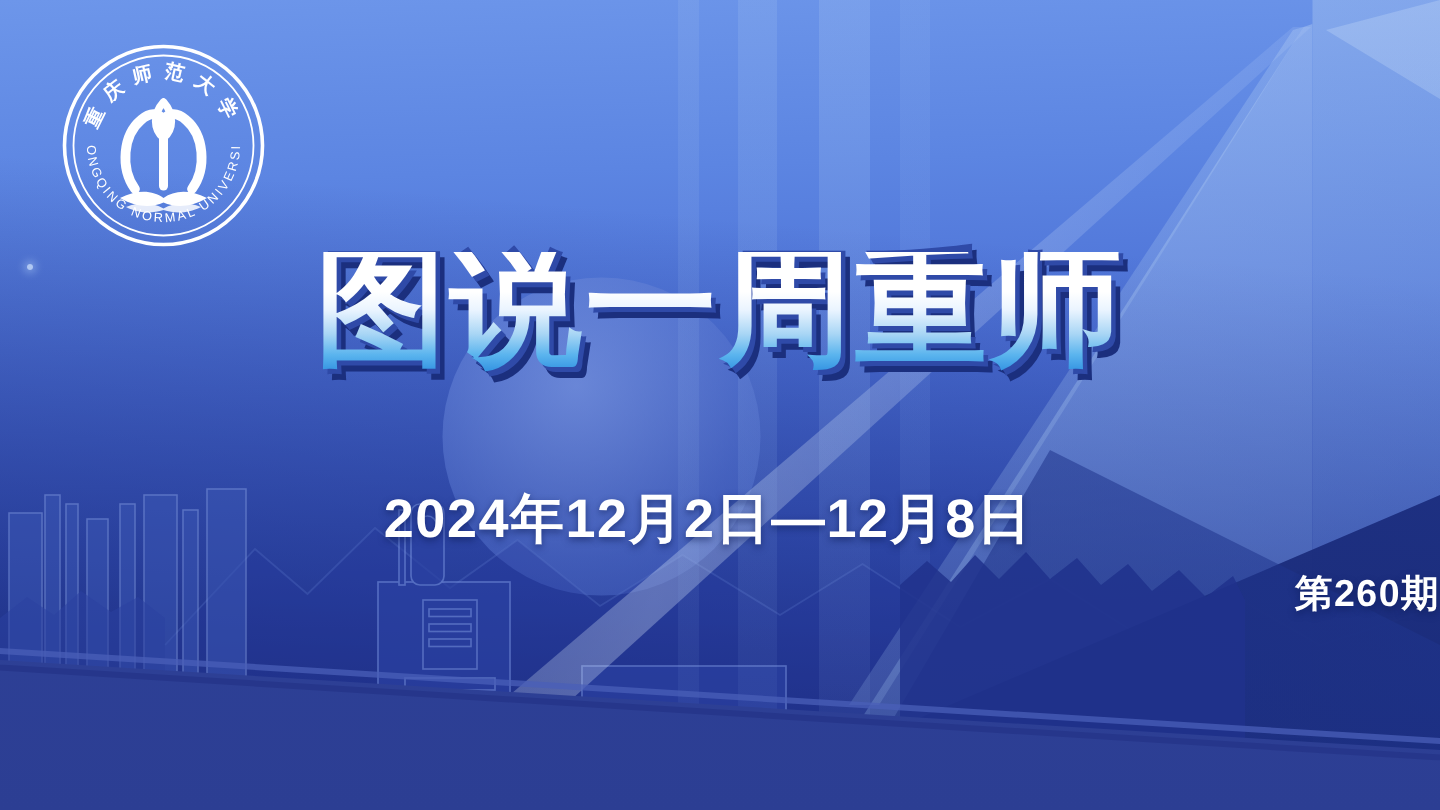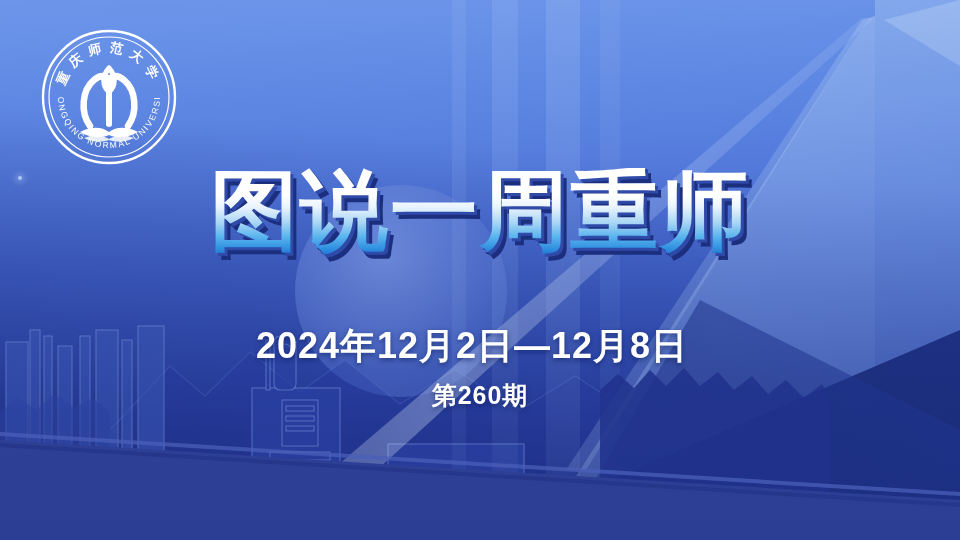--- a/index.html
+++ b/index.html
@@ -125,21 +125,21 @@
   
   #logo{
     position:absolute;left:40px;top:28px;width:138px;height:138px;
   }
   #logo svg{display:block;width:138px;height:138px;}
 
   
   #title{
     position:absolute;left:0;right:0;top:168px;
     text-align:center;
-    font-family:Liberation Serif, serif;
+    font-family:Liberation Mono, monospace;
     font-weight:bold;
     font-size:88px;
     line-height:1;
     letter-spacing:2px;
     white-space:nowrap;
   }
   #title .t-shadow{
     position:absolute;left:0;right:0;top:0;
     color:#1b2f7e;
     transform:translate(6px,7px);
@@ -165,21 +165,21 @@
     text-align:center;
     color:#ffffff;
     font-size:36px;
     font-weight:bold;
     letter-spacing:1px;
     text-shadow:0 2px 5px rgba(10,24,80,.55);
     white-space:nowrap;
   }
   #issue-line{
     position:absolute;left:0;right:0;top:379px;
-    text-align:center;
+    text-align:right;
     color:#ffffff;
     font-size:25px;
     font-weight:bold;
     letter-spacing:1px;
     text-shadow:0 2px 5px rgba(10,24,80,.55);
     white-space:nowrap;
   }
 
   .spark{
     position:absolute;left:18px;top:176px;width:4px;height:4px;border-radius:50%;

